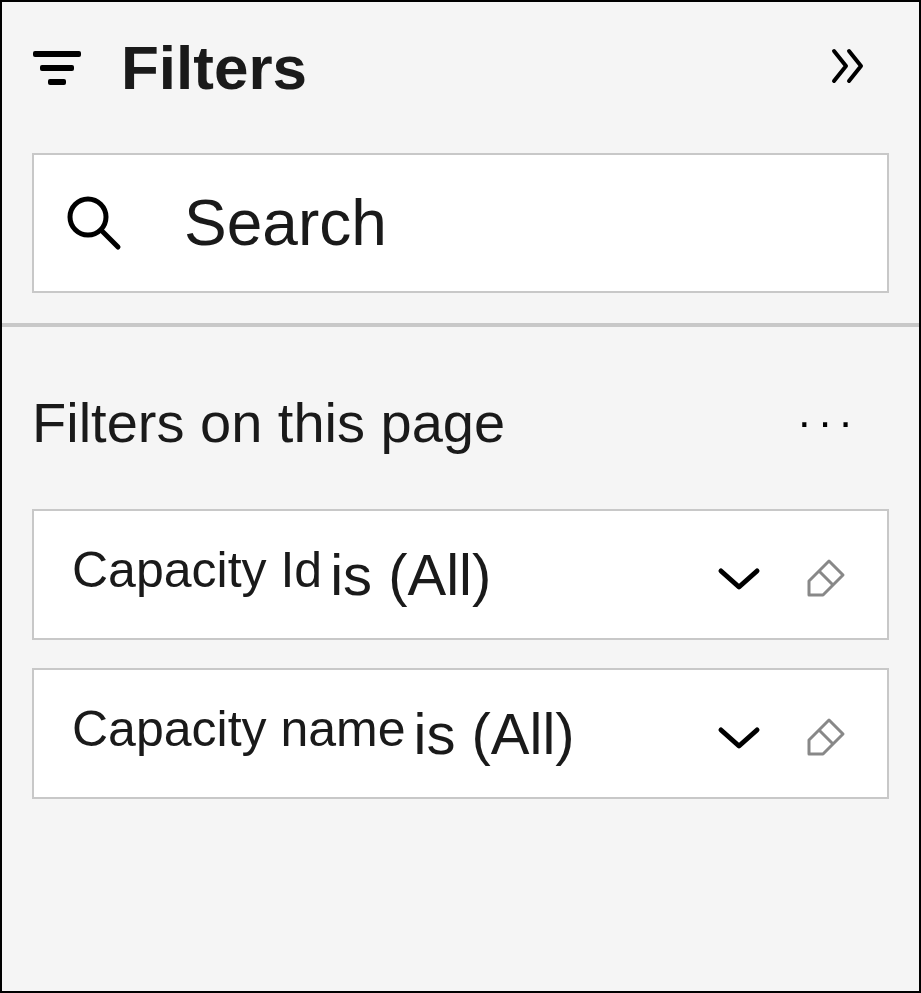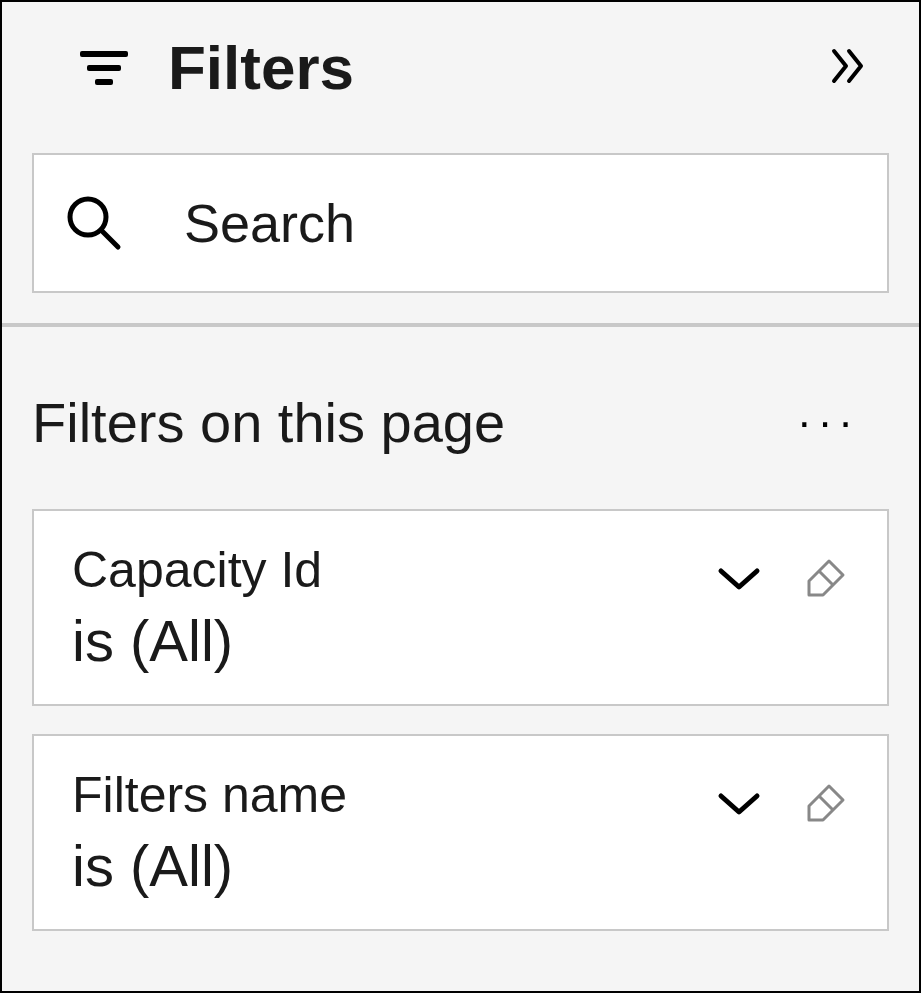--- a/index.html
+++ b/index.html
@@ -10,21 +10,21 @@
     body {
       font-family: "Segoe UI", -apple-system, BlinkMacSystemFont, sans-serif;
       background: #f5f5f5;
       width: 921px;
       height: 993px;
       border: 2px solid #000;
     }
     .header {
       display: flex;
       align-items: center;
-      padding: 30px 40px 20px 78px;
+      padding: 30px 40px 20px 31px;
       gap: 40px;
     }
     .filter-icon {
       display: flex;
       flex-direction: column;
       gap: 8px;
       align-items: center;
     }
     .filter-icon .bar {
       height: 6px;
@@ -61,21 +61,21 @@
       gap: 60px;
     }
     .search-box svg {
       width: 60px;
       height: 60px;
       flex-shrink: 0;
     }
     .search-input {
       border: none;
       outline: none;
-      font-size: 54px;
+      font-size: 64px;
       font-family: inherit;
       width: 100%;
       color: #000;
     }
     .search-input::placeholder {
       color: #1a1a1a;
     }
     .divider {
       height: 4px;
       background: #c8c8c8;
@@ -107,21 +107,21 @@
       background: #fff;
       padding: 30px 38px;
       margin-bottom: 28px;
       display: flex;
       align-items: flex-start;
       gap: 20px;
     }
     .filter-text {
       flex: 1;
       display: flex;
-      flex-direction: column;
+      flex-direction: row;
       gap: 8px;
     }
     .filter-label {
       font-size: 50px;
       color: #1a1a1a;
     }
     .filter-value {
       font-size: 58px;
       color: #1a1a1a;
     }
@@ -197,21 +197,21 @@
         <svg viewBox="0 0 48 48">
           <path d="M 28 6 L 42 20 L 22 40 L 8 40 L 8 26 Z" stroke="#888" stroke-width="3" fill="none" stroke-linejoin="round"></path>
           <line x1="18" y1="16" x2="32" y2="30" stroke="#888" stroke-width="3"></line>
         </svg>
       </div>
     </div>
   </div>
 
   <div class="filter-card">
     <div class="filter-text">
-      <div class="filter-label">Filters name</div>
+      <div class="filter-label">Capacity name</div>
       <div class="filter-value">is (All)</div>
     </div>
     <div class="filter-actions">
       <div class="chevron-btn">
         <svg viewBox="0 0 44 28">
           <path d="M 4 6 L 22 22 L 40 6" stroke="#000" stroke-width="5" fill="none" stroke-linecap="round" stroke-linejoin="round"></path>
         </svg>
       </div>
       <div class="erase-btn">
         <svg viewBox="0 0 48 48">

